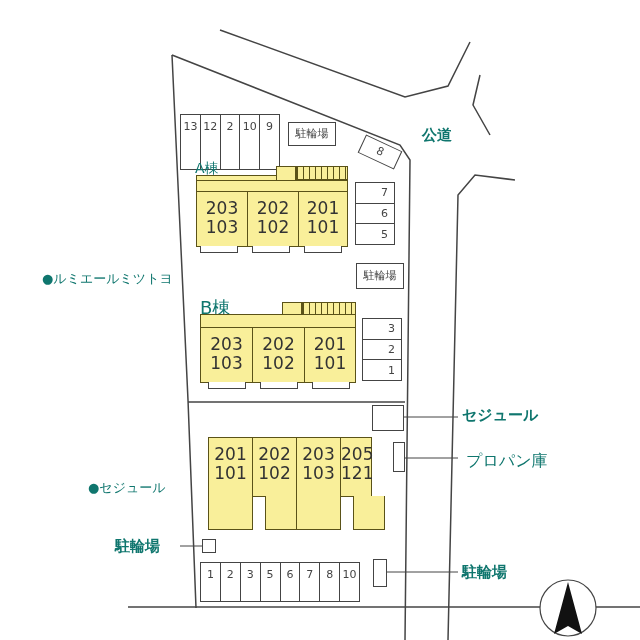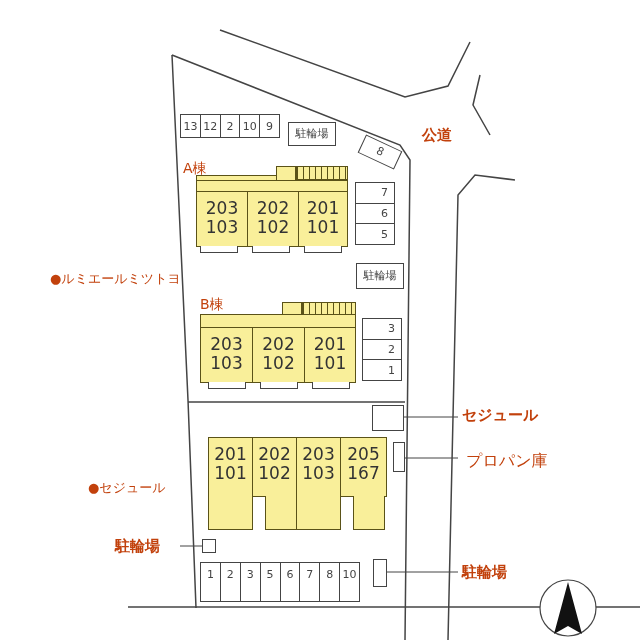--- a/index.html
+++ b/index.html
@@ -5,21 +5,21 @@
     html, body { margin: 0; padding: 0; background: #ffffff; }
     body { width: 640px; height: 640px; position: relative; overflow: hidden; font-family: "DejaVu Sans", sans-serif; color: #333; }
     svg.lines { position: absolute; left: 0; top: 0; width: 640px; height: 640px; }
     .box { position: absolute; border: 1.5px solid #444; background: #fff; box-sizing: border-box; }
     .stall-row { position: absolute; display: flex; border: 1.5px solid #444; background: #fff; box-sizing: border-box; }
     .stall-row .s { flex: 1; border-right: 1px solid #444; font-size: 11px; text-align: center; padding-top: 5px; color: #444; }
     .stall-row .s:last-child { border-right: none; }
     .stall-col { position: absolute; display: flex; flex-direction: column; border: 1.5px solid #444; background: #fff; box-sizing: border-box; }
     .stall-col .s { flex: 1; border-bottom: 1px solid #444; font-size: 11px; text-align: right; padding-right: 6px; color: #444; display: flex; align-items: center; justify-content: flex-end; }
     .stall-col .s:last-child { border-bottom: none; }
-    .label { position: absolute; font-size: 13px; color: #c2410c; white-space: nowrap; }
+    .label { position: absolute; font-size: 13px; color: #0f766e; white-space: nowrap; }
     .label.big { font-size: 15px; font-weight: bold; }
     .label.small { font-size: 16px; }
     .bldg { position: absolute; background: #f9ef9a; border: 1.5px solid #5a5218; box-sizing: border-box; }
     .unit { position: absolute; background: #f9ef9a; border: 1.5px solid #5a5218; box-sizing: border-box; text-align: center; font-size: 17px; line-height: 19px; color: #333; padding-top: 7px; }
     .unit div { display: block; }
     .balcony { position: absolute; border: 1.5px solid #444; border-top: none; background: #fff; height: 7px; box-sizing: border-box; }
     .stairs { position: absolute; background: #f9ef9a; border: 1.5px solid #5a5218; box-sizing: border-box; background-image: repeating-linear-gradient(90deg, #5a5218 0 1px, transparent 1px 6px); }
     .bike-box { position: absolute; border: 1.5px solid #444; background: #fff; box-sizing: border-box; font-size: 11px; text-align: center; line-height: 20px; color: #444; }
     .compass { position: absolute; }
   </style>
@@ -42,40 +42,40 @@
   <line x1="128" y1="607" x2="640" y2="607" stroke="#444" stroke-width="1.5"></line>
 
   <line x1="390" y1="417" x2="458" y2="417" stroke="#444" stroke-width="1"></line>
   <line x1="396" y1="458" x2="458" y2="458" stroke="#444" stroke-width="1"></line>
   <line x1="180" y1="546" x2="202" y2="546" stroke="#444" stroke-width="1"></line>
   <line x1="380" y1="572" x2="458" y2="572" stroke="#444" stroke-width="1"></line>
 </svg>
 
 <div class="label big" style="left:422px; top:126px;">公道</div>
 
-<div class="label" style="left:50px; top:270px;">
+<div class="label" style="left:42px; top:270px;">
   <span>●</span><span>ルミエールミツトヨ</span>
 </div>
 <div class="label" style="left:88px; top:479px;">
   <span>●</span><span>セジュール</span>
 </div>
 
-<div class="stall-row" style="left:180px; top:114px; width:100px; height:24px;">
+<div class="stall-row" style="left:180px; top:114px; width:100px; height:56px;">
   <div class="s">13</div>
   <div class="s">12</div>
   <div class="s">2</div>
   <div class="s">10</div>
   <div class="s">9</div>
 </div>
 
 <div class="bike-box" style="left:288px; top:122px; width:48px; height:24px; line-height:22px;">駐輪場</div>
 
 <div class="bike-box" style="left:360px; top:142px; width:40px; height:20px; transform:rotate(25deg); line-height:18px;">8</div>
 
-<div class="label" style="left:183px; top:160px; font-size:14px;">A棟</div>
+<div class="label" style="left:195px; top:160px; font-size:14px;">A棟</div>
 <div class="bldg" style="left:196px; top:175px; width:100px; height:14px;"></div>
 <div class="bldg" style="left:276px; top:166px; width:20px; height:14px; border-bottom:none;"></div>
 <div class="stairs" style="left:296px; top:166px; width:52px; height:14px;"></div>
 <div class="bldg" style="left:196px; top:180px; width:152px; height:12px;"></div>
 <div class="unit" style="left:196px; top:191px; width:52px; height:56px;">
   <div>203</div>
   <div>103</div>
 </div>
 <div class="unit" style="left:247px; top:191px; width:52px; height:56px;">
   <div>202</div>
@@ -90,21 +90,21 @@
 <div class="balcony" style="left:304px; top:246px; width:38px;"></div>
 
 <div class="stall-col" style="left:355px; top:182px; width:40px; height:63px;">
   <div class="s">7</div>
   <div class="s">6</div>
   <div class="s">5</div>
 </div>
 
 <div class="bike-box" style="left:356px; top:263px; width:48px; height:26px; line-height:24px;">駐輪場</div>
 
-<div class="label" style="left:200px; top:296px; font-size:14px;">B棟</div>
+<div class="label" style="left:200px; top:296px; font-size:18px;">B棟</div>
 <div class="bldg" style="left:282px; top:302px; width:20px; height:14px; border-bottom:none;"></div>
 <div class="stairs" style="left:302px; top:302px; width:54px; height:14px;"></div>
 <div class="bldg" style="left:200px; top:314px; width:156px; height:14px;"></div>
 <div class="unit" style="left:200px; top:327px; width:53px; height:56px;">
   <div>203</div>
   <div>103</div>
 </div>
 <div class="unit" style="left:252px; top:327px; width:53px; height:56px;">
   <div>202</div>
   <div>102</div>
@@ -134,23 +134,23 @@
 </div>
 <div class="unit" style="left:252px; top:437px; width:45px; height:60px;">
   <div>202</div>
   <div>102</div>
 </div>
 <div class="bldg" style="left:265px; top:496px; width:32px; height:34px; border-top:none; border-left:1.5px solid #5a5218;"></div>
 <div class="unit" style="left:296px; top:437px; width:45px; height:93px;">
   <div>203</div>
   <div>103</div>
 </div>
-<div class="unit" style="left:340px; top:437px; width:47px; height:60px;">
+<div class="unit" style="left:340px; top:437px; width:32px; height:60px;">
   <div>205</div>
-  <div>167</div>
+  <div>121</div>
 </div>
 <div class="bldg" style="left:353px; top:496px; width:32px; height:34px; border-top:none;"></div>
 
 <div class="label big" style="left:115px; top:537px;">駐輪場</div>
 <div class="box" style="left:202px; top:539px; width:14px; height:14px;"></div>
 
 <div class="stall-row" style="left:200px; top:562px; width:160px; height:40px;">
   <div class="s">1</div>
   <div class="s">2</div>
   <div class="s">3</div>

